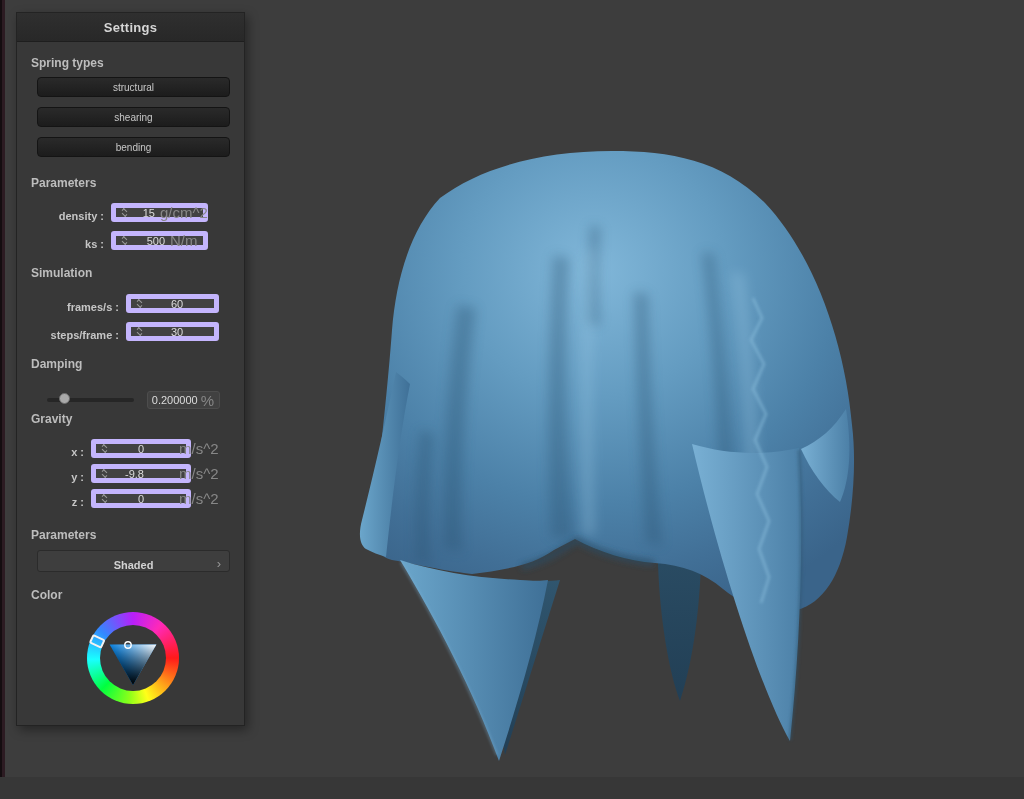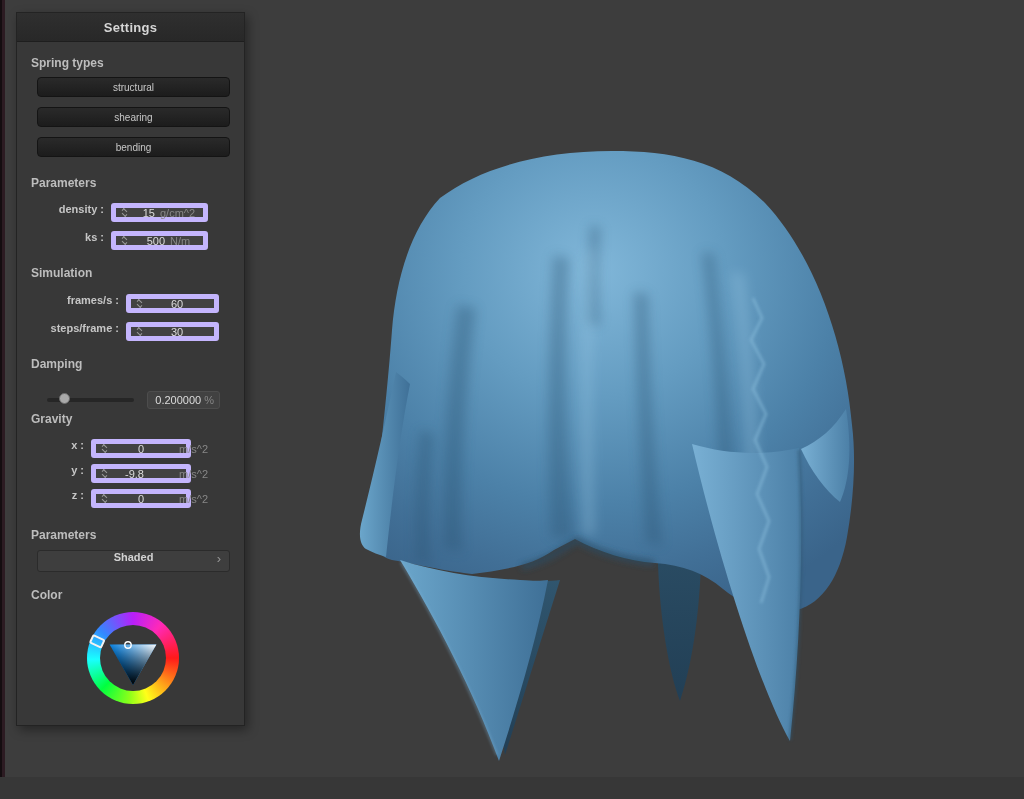--- a/index.html
+++ b/index.html
@@ -18,47 +18,47 @@
            box-shadow:3px 4px 10px rgba(0,0,0,.38); z-index:5; }
   .panel-header { position:absolute; left:0; top:0; width:227px; height:29px;
                   background:linear-gradient(#2f2f2f,#282828); border-bottom:1px solid #1e1e1e;
                   display:flex; align-items:center; justify-content:center;
                   color:#d6d6d6; font-size:13px; font-weight:bold; letter-spacing:.3px; }
   .sec-label { position:absolute; left:14px; color:#bdbdbd; font-size:12px; font-weight:bold; }
   .dark-btn { position:absolute; left:20px; width:193px; height:20px;
               background:linear-gradient(#2a2a2a,#1c1c1c); border:1px solid #141414;
               border-radius:4px; color:#c8c8c8; font-size:10px;
               display:flex; align-items:center; justify-content:center; cursor:pointer; }
-  .row { position:absolute; display:flex; align-items:flex-start; height:19px; }
+  .row { position:absolute; display:flex; align-items:flex-end; height:19px; }
   .row-label { color:#c6c6c6; font-size:11px; font-weight:bold; text-align:right; padding-right:7px; }
   .field { height:19px; background:#424242; border:5px solid #c4b5fd; border-radius:3px;
            display:flex; align-items:center; padding:0 4px 0 3px; }
   .spin { width:10px; height:100%; display:flex; flex-direction:column;
           align-items:center; justify-content:center; gap:3px; }
   .chev-up, .chev-dn { width:5px; height:5px; border-left:1.4px solid #9b9b9b;
                        border-top:1.4px solid #9b9b9b; }
   .chev-up { transform:rotate(45deg) translate(1px,1px); }
   .chev-dn { transform:rotate(225deg) translate(1px,1px); }
   .fval { flex:1; color:#dcdcdc; font-size:11px; text-align:right; }
   .fval.center { text-align:center; }
-  .funit { color:#878787; font-size:11px; text-align:left; padding-left:5px; }
+  .funit { color:#878787; font-size:15px; text-align:left; padding-left:5px; }
   .u-wide { width:44px; } .u-mid { width:34px; } .u-grav { width:38px;padding-left:35px; }
 
   .slider-track { position:absolute; left:30px; top:385px; width:87px; height:4px;
                   background:#262626; border-radius:2px; }
   .slider-handle { position:absolute; left:42px; top:380px; width:11px; height:11px;
                    border-radius:50%; background:#a9a9a9; border:1px solid #6d6d6d; cursor:pointer; }
   .damp-box { position:absolute; left:130px; top:378px; width:73px; height:18px;
               background:#414141; border:1px solid #4d4d4d; border-radius:3px;
               display:flex; align-items:center; justify-content:flex-end; padding:0 5px; }
   .damp-box .fval { flex:none; }
 
   .dropdown { position:absolute; left:20px; top:537px; width:193px; height:22px;
               background:#3e3e3e; border:1px solid #2b2b2b; border-radius:3px;
-              display:flex; align-items:flex-start; justify-content:center;
+              display:flex; align-items:flex-end; justify-content:center;
               color:#d2d2d2; font-size:11px; font-weight:bold; cursor:pointer; }
   .dd-chev { position:absolute; right:8px; color:#979797; font-size:13px; font-weight:normal; }
 
   
   .wheel { position:absolute; left:70px; top:599px; width:92px; height:92px; }
   .hue-ring { position:absolute; inset:0; border-radius:50%; cursor:pointer;
     background:conic-gradient(from 0deg,
       hsl(282,95%,55%) 0deg, hsl(320,100%,58%) 40deg, hsl(0,100%,55%) 90deg,
       hsl(35,100%,55%) 130deg, hsl(60,100%,55%) 160deg, hsl(90,100%,55%) 185deg,
       hsl(135,100%,50%) 225deg, hsl(180,100%,55%) 268deg, hsl(215,100%,60%) 310deg,

